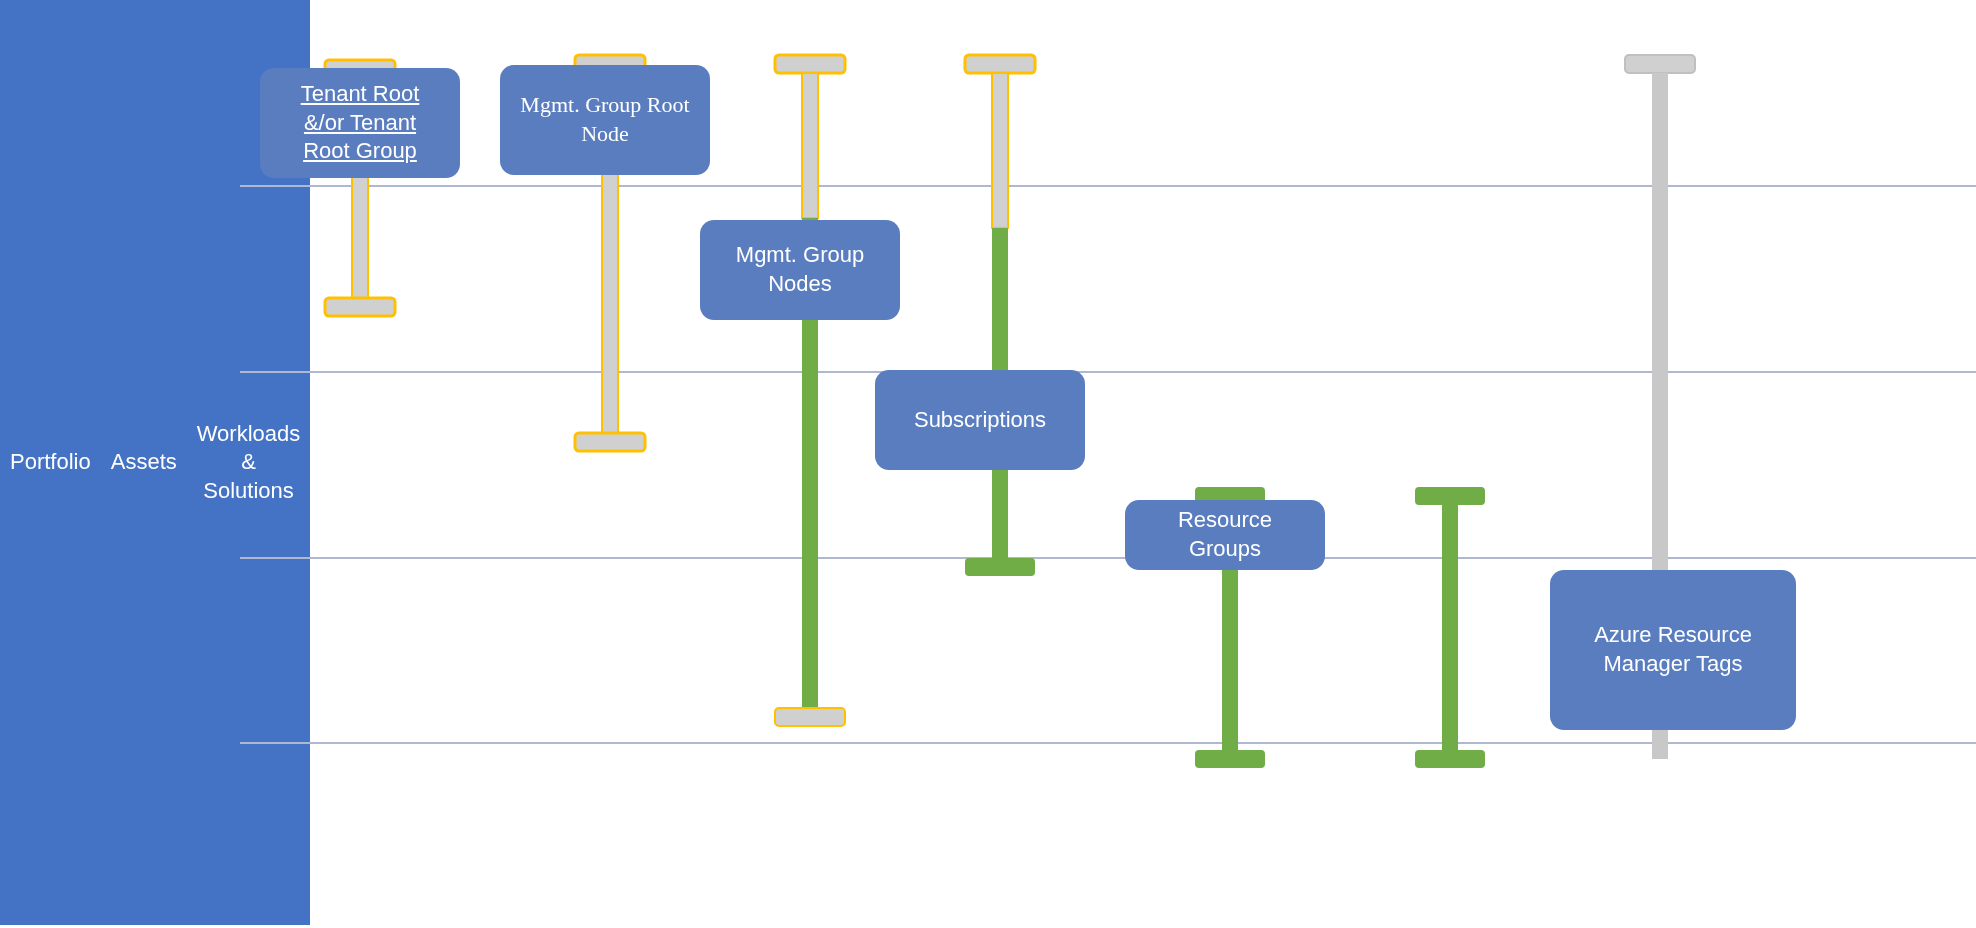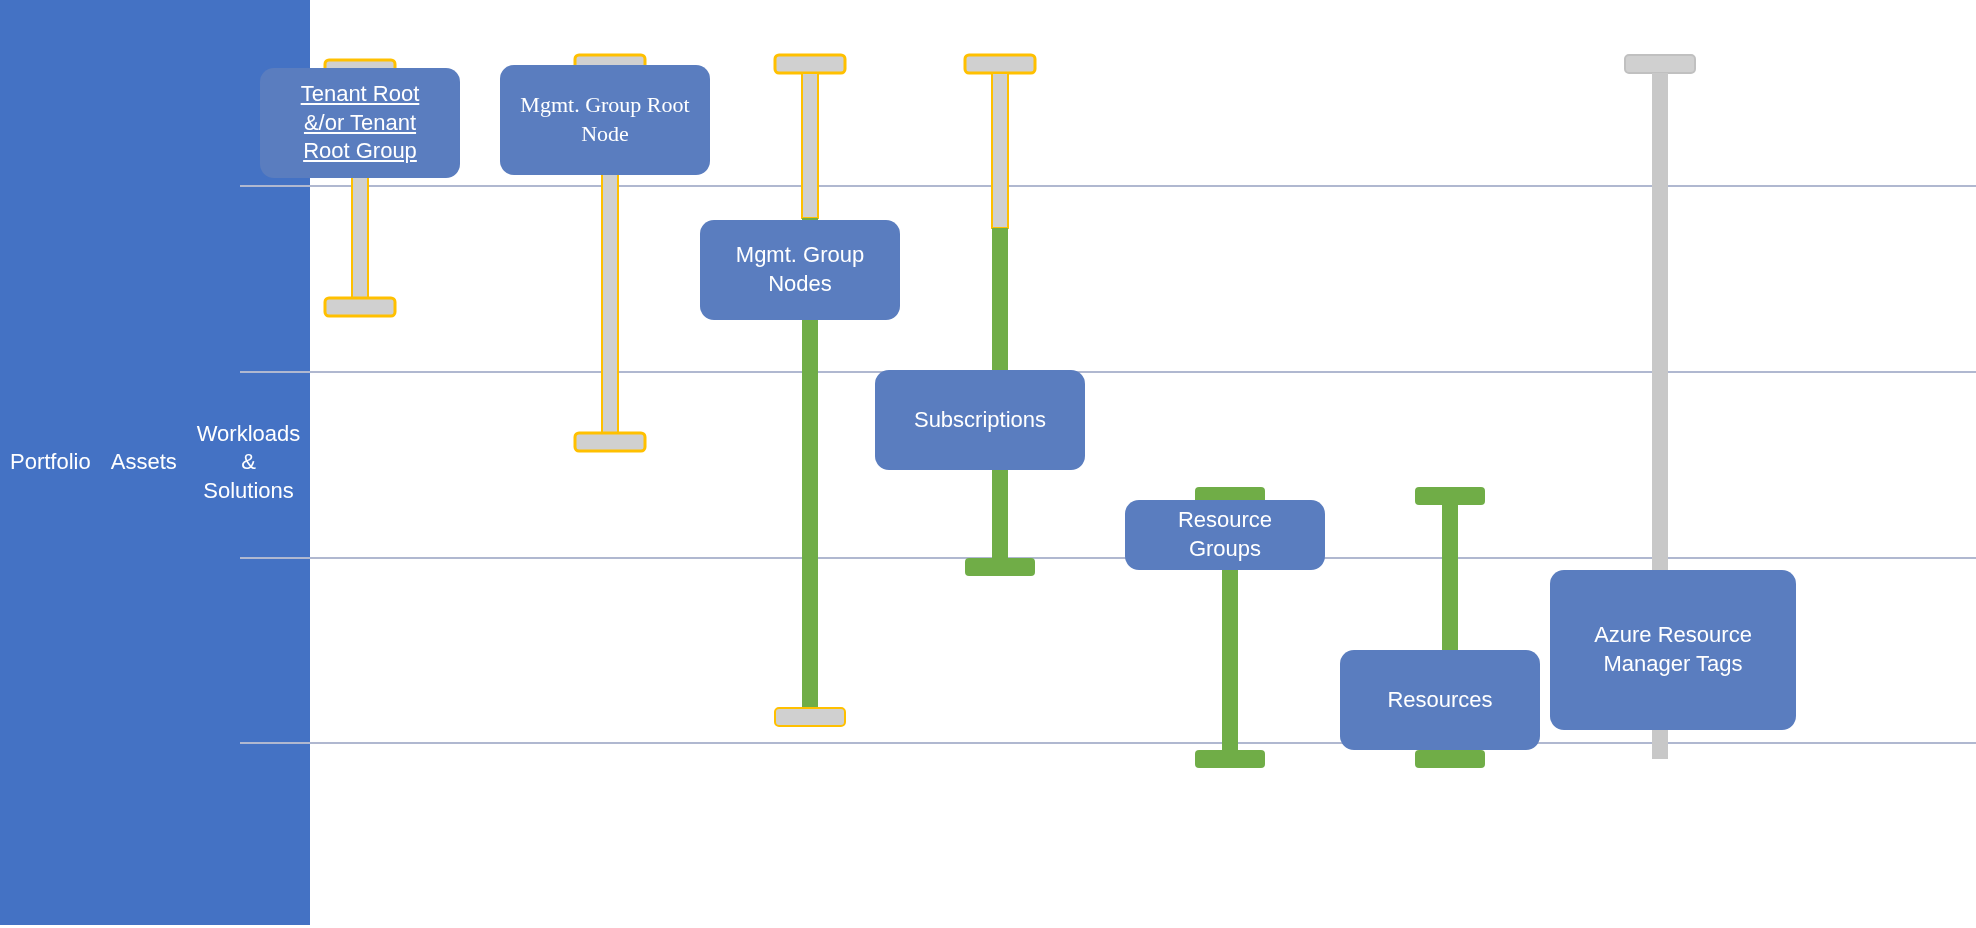--- a/index.html
+++ b/index.html
@@ -177,23 +177,20 @@
 
     <svg style="position:absolute; left:1170px; top:487px; width:80px; height:300px; overflow:visible;">
 
       <rect x="5" y="0" width="70" height="18" rx="4" fill="#70ad47"></rect>
 
       <rect x="32" y="18" width="16" height="245" fill="#70ad47"></rect>
 
       <rect x="5" y="263" width="70" height="18" rx="4" fill="#70ad47"></rect>
     </svg>
 
-    <div class="node-box" style="left:1100px; top:650px; width:200px; height:100px;">
-      <span>Resources</span>
-    </div>
 
     <svg style="position:absolute; left:1380px; top:55px; width:80px; height:720px; overflow:visible;">
 
       <rect x="5" y="0" width="70" height="18" rx="4" fill="#d0d0d0" stroke="#c0c0c0" stroke-width="2"></rect>
 
       <rect x="32" y="18" width="16" height="686" fill="#c8c8c8"></rect>
     </svg>
 
     <div class="node-box" style="left:1310px; top:570px; width:246px; height:160px;">
       <span>Azure Resource Manager Tags</span>

